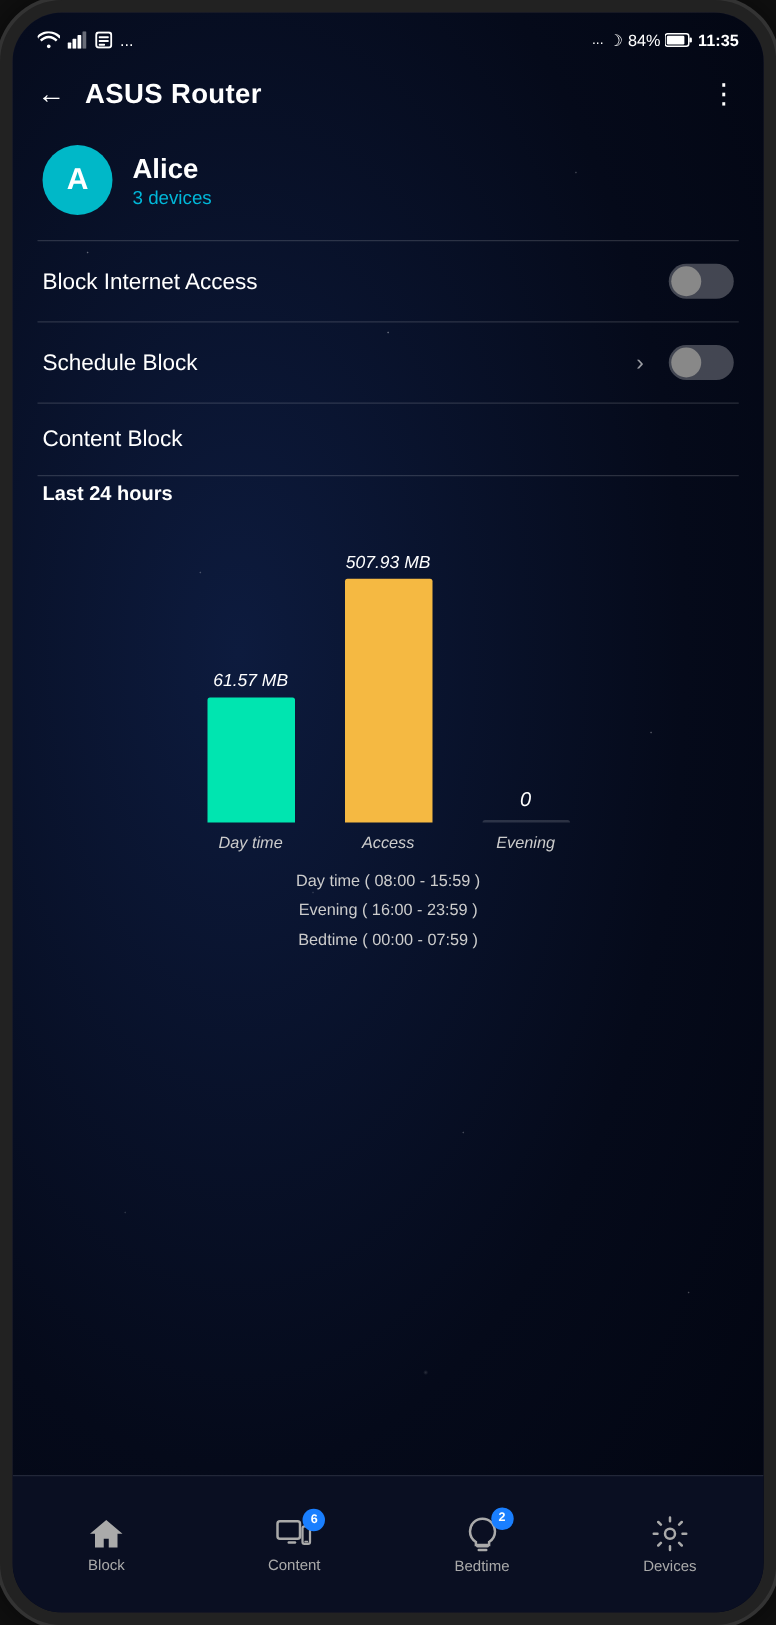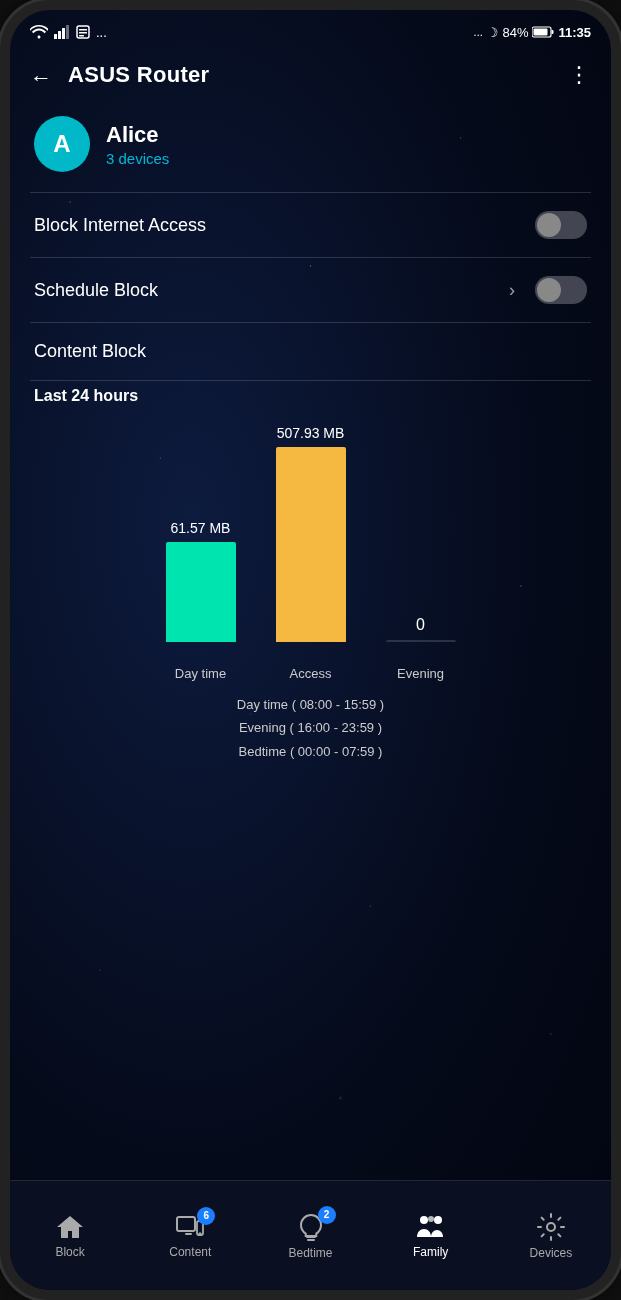--- a/index.html
+++ b/index.html
@@ -200,38 +200,39 @@
       justify-content: center;
       gap: 40px;
       height: 260px;
       padding-bottom: 0;
     }
     .bar-item {
       display: flex;
       flex-direction: column;
       align-items: center;
       position: relative;
+      font-style: italic;
     }
     .bar-value {
       color: #fff;
       font-size: 14px;
       margin-bottom: 6px;
       white-space: nowrap;
     }
     .bar {
       width: 70px;
       border-radius: 2px 2px 0 0;
     }
     .bar-day { background: #00e5b0; height: 100px; }
     .bar-evening { background: #f5b942; height: 195px; }
     .bar-bedtime { height: 0px; background: transparent; }
     .bar-label {
       color: #ccc;
       font-size: 13px;
-      margin-top: 24px;
+      margin-top: 8px;
       text-align: center;
     }
     .bedtime-zero {
       color: #fff;
       font-size: 16px;
       margin-bottom: 6px;
     }
 
     
     .chart-legend {
@@ -436,32 +437,20 @@
           <svg width="30" height="30" viewBox="0 0 30 30" fill="none">
             <path d="M15 3C9.48 3 5 7.48 5 13c0 3.6 1.88 6.76 4.72 8.59V24h10.56v-2.41C23.12 19.76 25 16.6 25 13c0-5.52-4.48-10-10-10z" stroke="#aaa" stroke-width="2" fill="none"></path>
             <rect x="10" y="24" width="10" height="2" rx="1" fill="#aaa"></rect>
             <rect x="11" y="27" width="8" height="2" rx="1" fill="#aaa"></rect>
           </svg>
           <span class="nav-badge">2</span>
         </div>
         <span class="nav-label">Bedtime</span>
       </div>
 
-      <div class="nav-item active">
-        <div class="nav-icon-wrap">
-          <svg width="34" height="28" viewBox="0 0 34 28" fill="white">
-            <circle cx="10" cy="7" r="4"></circle>
-            <circle cx="24" cy="7" r="4"></circle>
-            <circle cx="17" cy="6" r="3" opacity="0.7"></circle>
-            <path d="M3 24c0-5 3.13-8 7-8s7 3 7 8H3z"></path>
-            <path d="M17 24c0-4 2.69-7 6-7s6 3 6 7H17z"></path>
-          </svg>
-        </div>
-        <span class="nav-label">Family</span>
-      </div>
 
       <div class="nav-item">
         <div class="nav-icon-wrap">
           <svg width="30" height="30" viewBox="0 0 30 30" fill="none">
             <circle cx="15" cy="15" r="4" stroke="#aaa" stroke-width="2"></circle>
             <path d="M15 2v3M15 25v3M2 15h3M25 15h3M5.6 5.6l2.1 2.1M22.3 22.3l2.1 2.1M5.6 24.4l2.1-2.1M22.3 7.7l2.1-2.1" stroke="#aaa" stroke-width="2" stroke-linecap="round"></path>
           </svg>
         </div>
         <span class="nav-label">Devices</span>
       </div>

